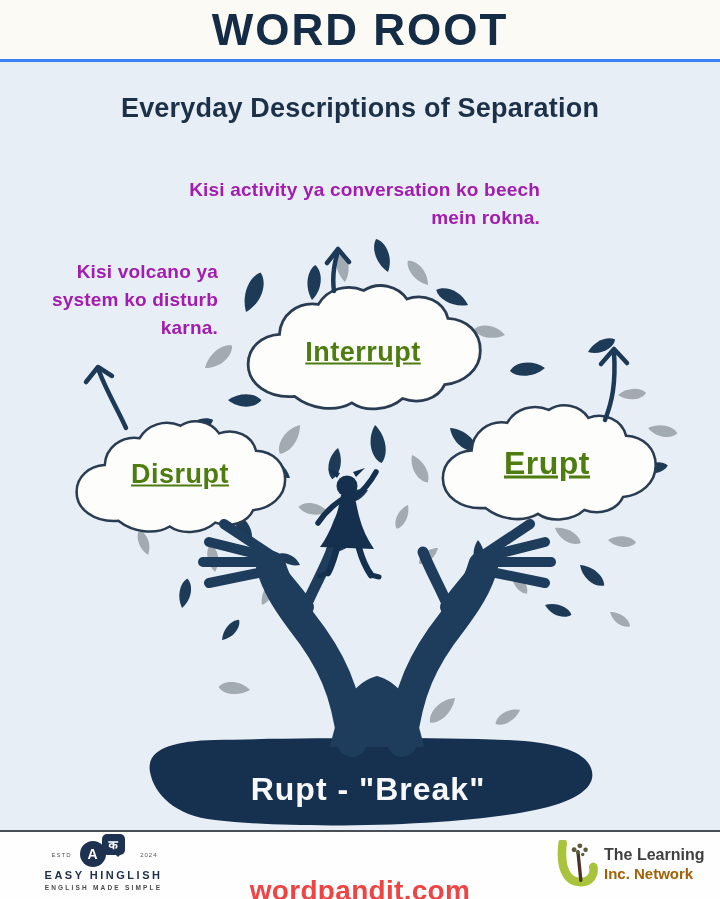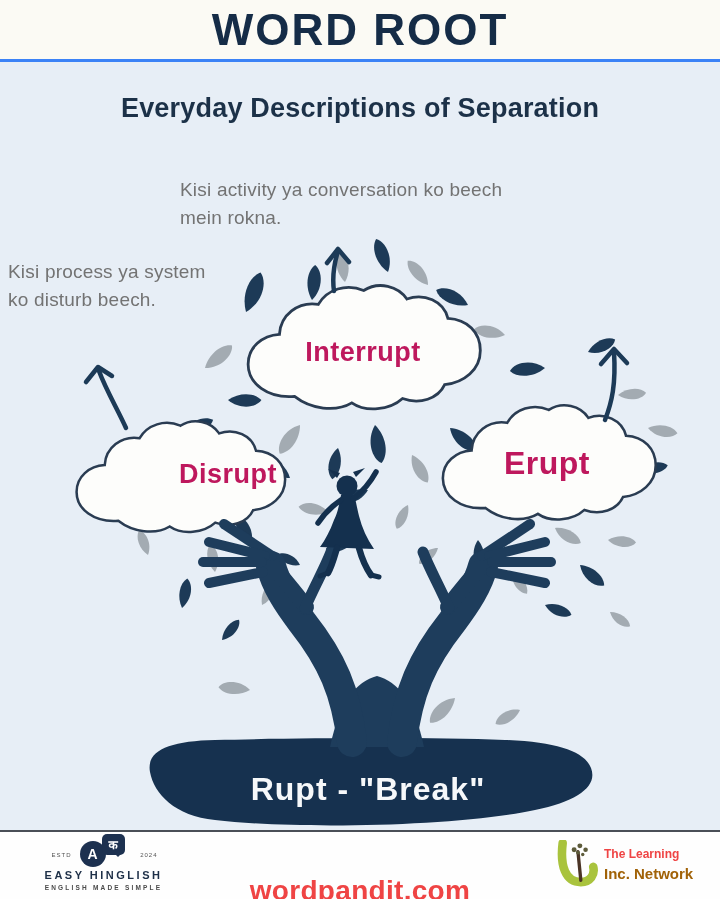--- a/index.html
+++ b/index.html
@@ -16,44 +16,44 @@
   }
   .header-title{
     font-size:44px;font-weight:800;color:#152c47;letter-spacing:2px;
   }
   .subtitle{
     position:absolute;left:0;top:93px;width:720px;text-align:center;
     font-size:27px;font-weight:700;color:#1c3148;letter-spacing:.2px;
   }
   
   .annotation{
-    position:absolute;text-align:left;color:#737373;
-    font-size:19px;font-weight:400;line-height:28px;letter-spacing:.2px;
+    position:absolute;text-align:right;color:#a21caf;
+    font-size:19px;font-weight:700;line-height:28px;letter-spacing:.2px;
   }
   .annotation.center{left:180px;top:176px;width:360px;}
   .annotation.left{left:8px;top:258px;width:210px;}
   .annotation.right{left:488px;top:252px;width:225px;}
   
   .art{position:absolute;left:0;top:0;width:720px;height:899px;}
   .ln{fill:#1d3a57;}
   .lg{fill:#a3abb2;}
   .cloud{fill:#fdfdfb;stroke:#2a3c52;stroke-width:2.6px;vector-effect:non-scaling-stroke;}
   .arrow{fill:none;stroke:#1c3a57;stroke-width:4.5px;stroke-linecap:round;stroke-linejoin:round;}
   .hand{stroke:#1e3d5c;fill:none;stroke-linecap:round;}
   .handfill{fill:#1e3d5c;}
   .blob{fill:#16314f;}
   .child{fill:#14304e;}
   .childstroke{stroke:#14304e;fill:none;stroke-linecap:round;}
   
   .cloud-label{
     position:absolute;transform:translate(-50%,-50%);
-    font-weight:800;color:#be185d;letter-spacing:.5px;white-space:nowrap;
+    font-weight:800;color:#4d7c0f;letter-spacing:.5px;white-space:nowrap;text-decoration:underline;
   }
   .cloud-label.interrupt{left:363px;top:352px;font-size:27px;}
-  .cloud-label.disrupt{left:180px;top:474px;font-size:27px;margin-left:48px;}
+  .cloud-label.disrupt{left:180px;top:474px;font-size:27px;}
   .cloud-label.erupt{left:547px;top:463px;font-size:32px;}
   .root-label{
     position:absolute;left:368px;top:789px;transform:translate(-50%,-50%);
     font-size:32px;font-weight:800;color:#f6f8fa;letter-spacing:1px;white-space:nowrap;
   }
   
   .footer{
     position:absolute;left:0;top:830px;width:720px;height:69px;
     background:#fefefe;border-top:2px solid #4a4f57;box-sizing:border-box;
   }
@@ -77,21 +77,21 @@
   }
   .bubble-ka::after{content:"";position:absolute;right:3px;bottom:-6px;border:4px solid transparent;border-top-color:#1d3150;}
   .eh-estd{position:absolute;left:-22px;top:18px;font-size:6px;letter-spacing:1px;color:#555;}
   .eh-year{position:absolute;right:-24px;top:18px;font-size:6px;letter-spacing:1px;color:#555;}
   .eh-name{font-size:11px;font-weight:700;letter-spacing:2.5px;margin-top:1px;white-space:nowrap;}
   .eh-tagline{font-size:6.5px;font-weight:700;letter-spacing:2.2px;color:#4a4a4a;margin-top:3px;}
   
   .lin{position:absolute;left:556px;top:8px;width:158px;display:flex;align-items:center;}
   .lin-mark{width:42px;height:48px;margin-right:6px;flex:none;}
   .lin-text{line-height:19px;white-space:nowrap;}
-  .lin-line1{font-size:12px;font-weight:800;color:#ef4444;}
+  .lin-line1{font-size:16px;font-weight:800;color:#404040;}
   .lin-line2{font-size:15px;font-weight:800;color:#a16207;}
 </style>
 </head>
 <body>
 
 <div class="page">
 
   <div class="header">
     <div class="header-title">WORD ROOT</div>
   </div>
@@ -201,21 +201,21 @@
       <path class="child" d="M341,495 C339,505 338,512 334,520 C330,531 325,540 320,547 L374,549 C367,539 362,528 359,516 C357,508 356,501 354,495 Z"></path>
       <path class="childstroke" stroke-width="5.5" d="M341,500 C332,506 324,514 318,523"></path>
       <path class="childstroke" stroke-width="5.5" d="M353,499 C362,492 370,483 376,472"></path>
       <path class="childstroke" stroke-width="6.5" d="M337,548 C334,558 332,566 328,573"></path>
       <path class="childstroke" stroke-width="6.5" d="M359,548 C362,559 366,568 371,575"></path>
       <path class="childstroke" stroke-width="5" d="M328,573 L320,576"></path>
       <path class="childstroke" stroke-width="5" d="M371,575 L379,577"></path>
     </g>
   </svg>
 
-  <div class="annotation left">Kisi process ya system ko disturb beech.</div>
+  <div class="annotation left">Kisi volcano ya system ko disturb karna.</div>
   <div class="annotation center">Kisi activity ya conversation ko beech mein rokna.</div>
 
   <div class="cloud-label disrupt">Disrupt</div>
   <div class="cloud-label interrupt">Interrupt</div>
   <div class="cloud-label erupt">Erupt</div>
 
   <div class="root-label">Rupt - "Break"</div>
 
   <div class="footer">
 

